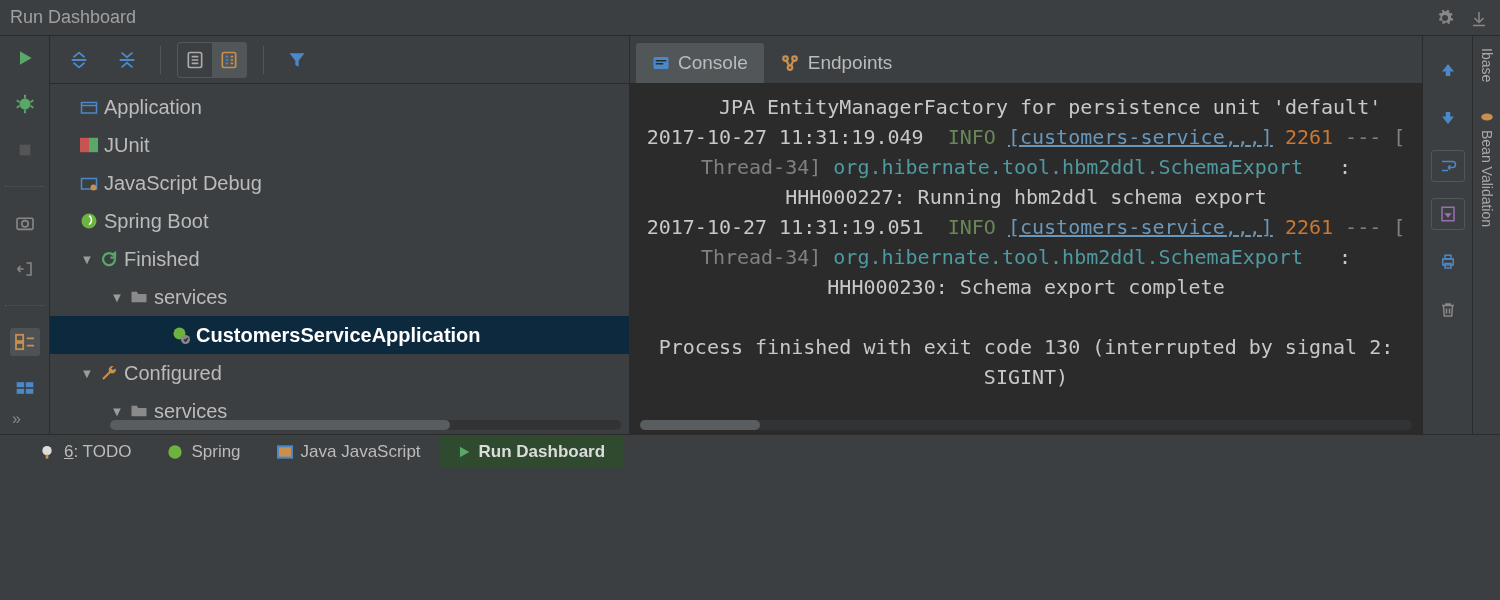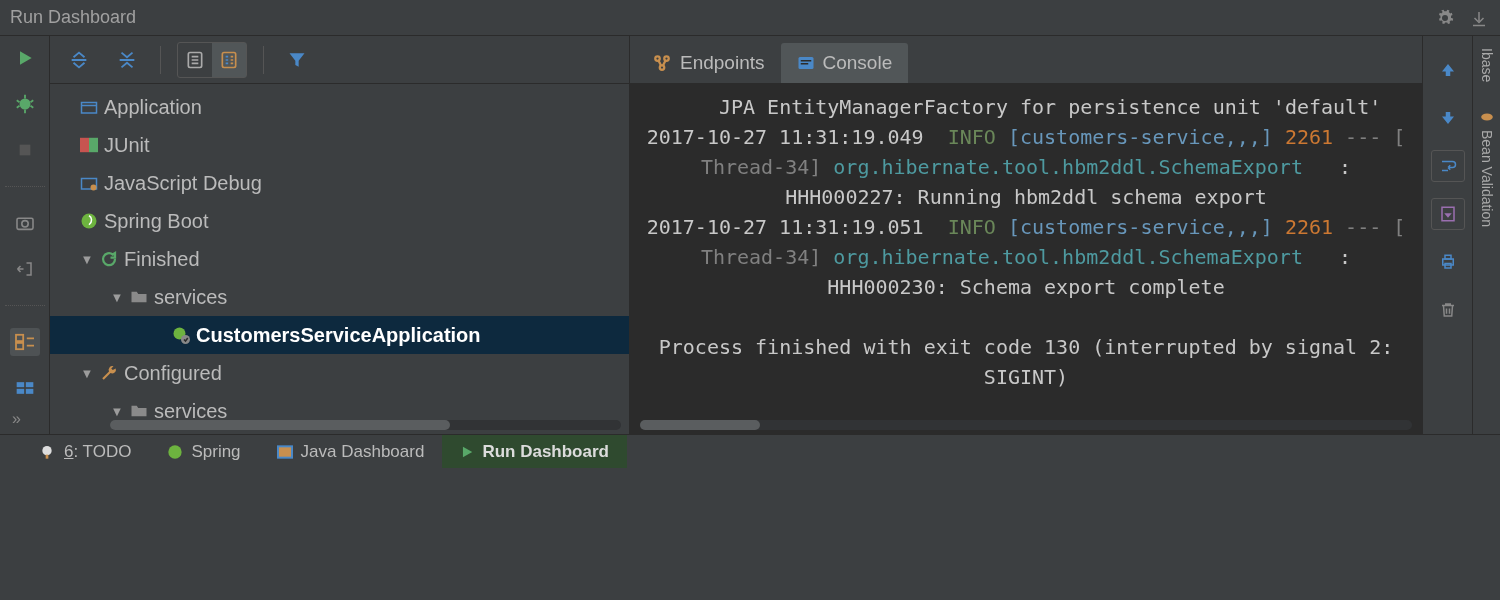--- a/index.html
+++ b/index.html
@@ -91,21 +91,21 @@
   flex: 1;
   font-family: "Menlo", "Consolas", monospace;
   font-size: 20px;
   line-height: 30px;
   color: #c8c8c8;
   padding: 8px 14px;
   overflow: hidden;
   white-space: pre-wrap;
 }
 .console .info { color: #6a8759; }
-.console .ctx { color: #6897bb; }
+.console .ctx { color: #6897bb; text-decoration: underline; }
 .console .pid { color: #cc7832; }
 .console .cls { color: #4e9aa0; }
 .console .dim { color: #808080; }
 .console-scroll-h { height: 10px; background: #313335; margin: 0 10px 4px; border-radius: 5px; position: relative;}
 .console-scroll-h .thumb { position: absolute; left: 0; top: 0; height: 10px; width: 120px; background: #5a5d5f; border-radius: 5px;}
 
 
 .rightcol { width: 50px; background: #3c3f41; border-left: 1px solid #2b2b2b; display: flex; flex-direction: column; align-items: center; padding-top: 18px; gap: 16px;}
 .rightcol .rbtn { width: 34px; height: 32px; display: flex; align-items: center; justify-content: center; cursor: pointer; border-radius: 3px; color: #4a88c7; }
 .rightcol .rbtn.box { border: 1px solid #555; }
@@ -330,41 +330,41 @@
           <span class="tlabel">VetsServiceApplication</span>
         </div>
       </div>
       <div class="tree-scroll">
           <div class="thumb"></div>
         </div>
     </div>
 
     <div class="consolepane">
       <div class="ctabs">
+        <div class="ctab active">
+          <span>
+              <svg width="18" height="16" viewBox="0 0 24 20" fill="#4a88c7">
+                <rect x="2" y="2" width="20" height="16" rx="2"></rect>
+                <rect x="5" y="6" width="14" height="2" fill="#2b2b2b"></rect>
+                <rect x="5" y="10" width="10" height="2" fill="#2b2b2b"></rect>
+              </svg>
+            </span>
+          <span>Console</span>
+        </div>
         <div class="ctab">
           <span>
               <svg width="20" height="18" viewBox="0 0 24 24" fill="none" stroke="#c88f4e" stroke-width="3">
                 <circle cx="6" cy="6" r="3"></circle>
                 <circle cx="18" cy="6" r="3"></circle>
                 <circle cx="12" cy="18" r="3"></circle>
                 <path d="M7 8l4 8M17 8l-4 8"></path>
               </svg>
             </span>
           <span>Endpoints</span>
         </div>
-        <div class="ctab active">
-          <span>
-              <svg width="18" height="16" viewBox="0 0 24 20" fill="#4a88c7">
-                <rect x="2" y="2" width="20" height="16" rx="2"></rect>
-                <rect x="5" y="6" width="14" height="2" fill="#2b2b2b"></rect>
-                <rect x="5" y="10" width="10" height="2" fill="#2b2b2b"></rect>
-              </svg>
-            </span>
-          <span>Console</span>
-        </div>
       </div>
       <div class="console"><span>    JPA EntityManagerFactory for persistence unit 'default'</span>
 <span>2017-10-27 11:31:19.049</span>  <span class="info">INFO</span> <span class="ctx">[customers-service,,,]</span> <span class="pid">2261</span><span class="dim"> --- [      Thread-34] </span><span class="cls">org.hibernate.tool.hbm2ddl.SchemaExport</span><span>   : HHH000227: Running hbm2ddl schema export</span>
 <span>2017-10-27 11:31:19.051</span>  <span class="info">INFO</span> <span class="ctx">[customers-service,,,]</span> <span class="pid">2261</span><span class="dim"> --- [      Thread-34] </span><span class="cls">org.hibernate.tool.hbm2ddl.SchemaExport</span><span>   : HHH000230: Schema export complete</span>
 
 <span>Process finished with exit code 130 (interrupted by signal 2: SIGINT)</span>
 </div>
       <div class="console-scroll-h">
           <div class="thumb"></div>
         </div>
@@ -439,21 +439,21 @@
         </span>
       <span>Spring</span>
     </div>
     <div class="sbitem">
       <span>
           <svg width="16" height="14" viewBox="0 0 24 20">
             <rect width="24" height="20" fill="#4a88c7"></rect>
             <rect x="3" y="3" width="18" height="14" fill="#c88f4e"></rect>
           </svg>
         </span>
-      <span>Java Dashboard</span>
+      <span>Java JavaScript</span>
     </div>
     <div class="sbitem active">
       <span>
           <svg width="14" height="14" viewBox="0 0 24 24">
             <path fill="#59a869" d="M5 3l16 9-16 9z"></path>
           </svg>
         </span>
       <span>Run Dashboard</span>
     </div>
     <div class="sb-spacer"></div>

